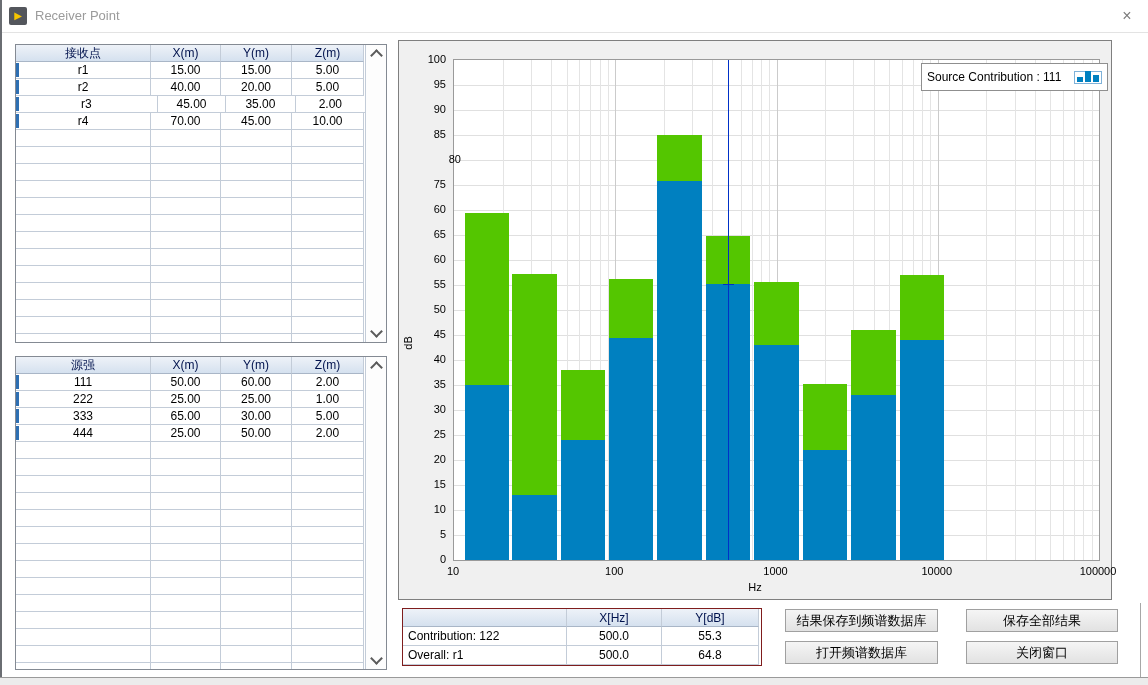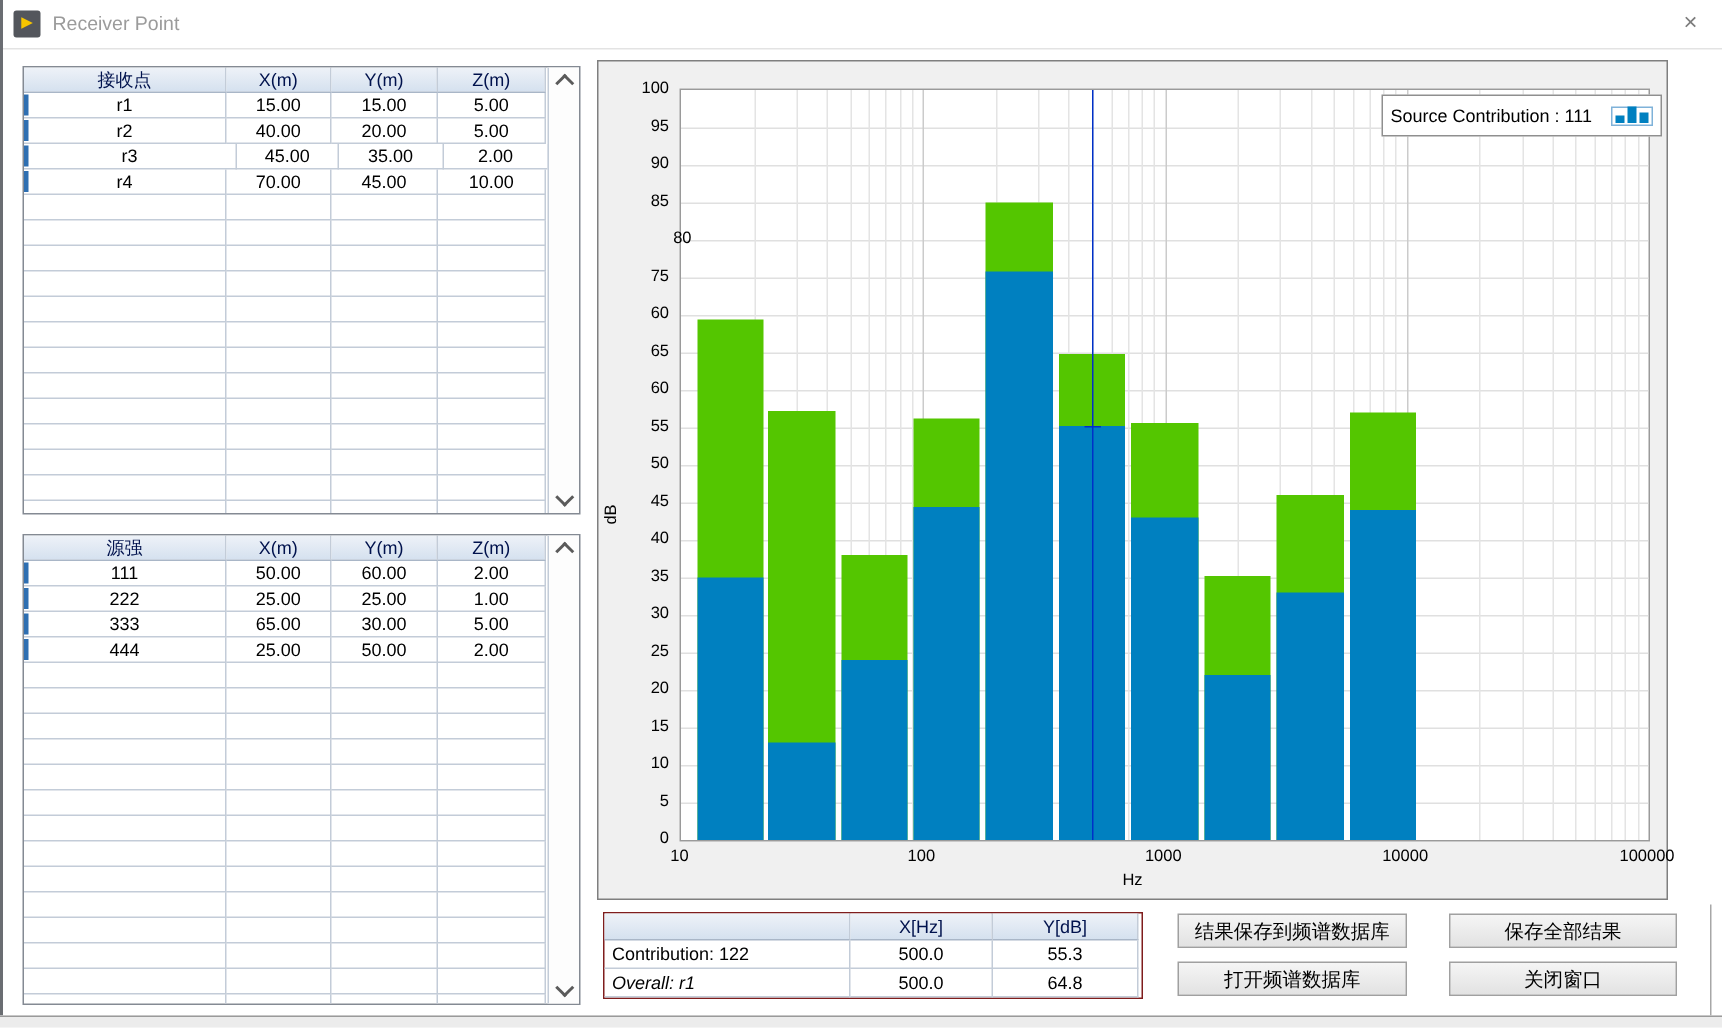--- a/index.html
+++ b/index.html
@@ -450,21 +450,21 @@
         <div class="ct-cell cv" style="width: 164px;"></div>
         <div class="ct-cell cv" style="width: 95px;">X[Hz]</div>
         <div class="ct-cell cv" style="width: 97px;">Y[dB]</div>
       </div>
       <div class="ct-row">
         <div class="ct-cell c0" style="width: 164px;">Contribution: 122</div>
         <div class="ct-cell cv" style="width: 95px;">500.0</div>
         <div class="ct-cell cv" style="width: 97px;">55.3</div>
       </div>
       <div class="ct-row">
-        <div class="ct-cell c0" style="width: 164px; font-style: italic;">Overall: r1</div>
+        <div class="ct-cell c0" style="width: 164px;">Overall: r1</div>
         <div class="ct-cell cv" style="width: 95px;">500.0</div>
         <div class="ct-cell cv" style="width: 97px;">64.8</div>
       </div>
     </div>
 
   <div class="btn" style="left:785px;top:609px;width:153px;">结果保存到频谱数据库</div>
   <div class="btn" style="left:966px;top:609px;width:152px;">保存全部结果</div>
   <div class="btn" style="left:785px;top:641px;width:153px;">打开频谱数据库</div>
   <div class="btn" style="left:966px;top:641px;width:152px;">关闭窗口</div>
 </div>

